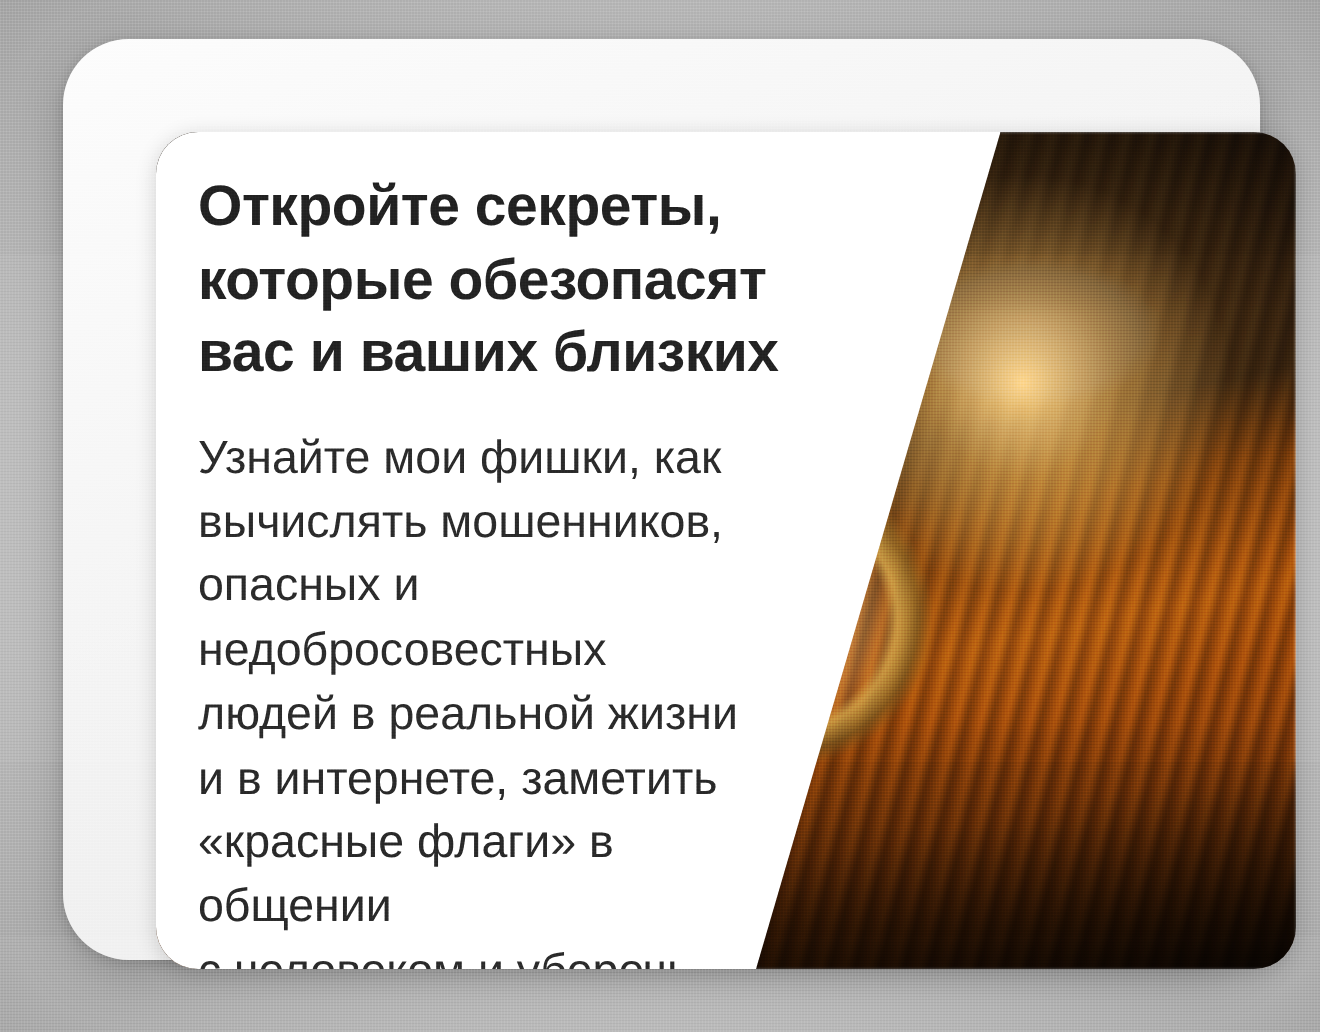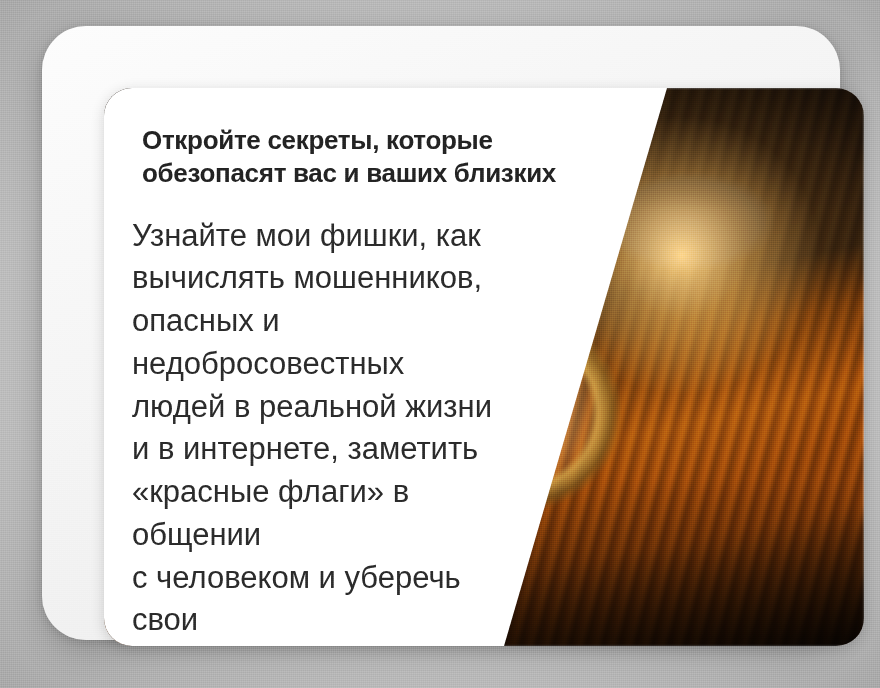--- a/index.html
+++ b/index.html
@@ -127,23 +127,23 @@
   }
 
   .text-inner {
     position: absolute;
     left: 28px;
     top: 26px;
     width: 420px;
   }
 
   .headline {
-    margin: 10px;
+    margin: 0;
     font-family: "Liberation Sans", "DejaVu Sans", sans-serif;
-    font-size: 26px;
+    font-size: 38px;
     line-height: 1.28;
     font-weight: 700;
     letter-spacing: -0.3px;
     color: #232323;
     width: 430px;
   }
 
   .body-copy {
     margin: 24px 0 0 0;
     font-family: "Liberation Sans", "DejaVu Sans", sans-serif;

